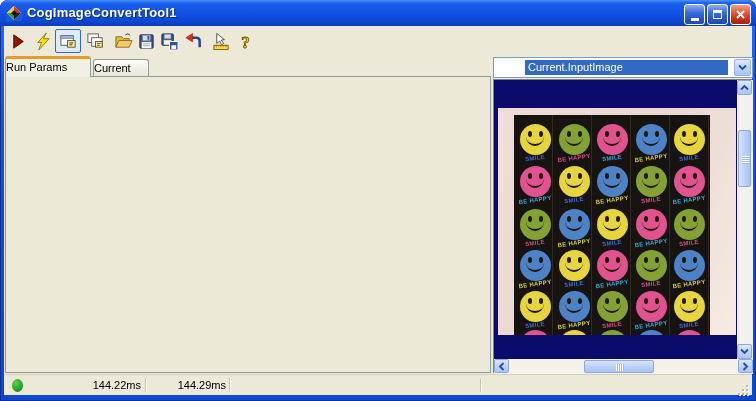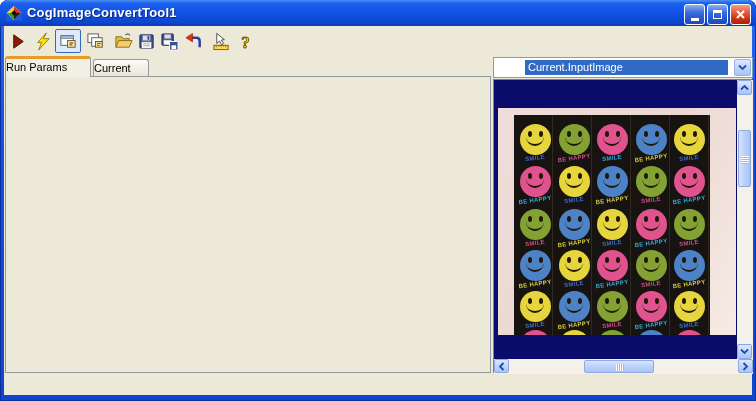--- a/index.html
+++ b/index.html
@@ -465,15 +465,31 @@
             <i></i>
           </div>
         <button class="sbtn" style="left:244px;top:0;width:15px;height:14px;">
           <svg viewBox="0 0 7 9">
               <path d="M1.5 1 L5 4.5 L1.5 8" stroke="#1f4bb8" stroke-width="1.8" fill="none"></path>
             </svg>
         </button>
       </div>
     </div>
 
+    <div class="statusbar">
+      <span class="status-dot"></span>
+      <span class="stime t1">144.22ms</span>
+      <span class="stime t2">144.29ms</span>
+      <span class="ssep" style="left:141px"></span>
+      <span class="ssep" style="left:225px"></span>
+      <span class="ssep" style="left:476px"></span>
+      <span class="grip">
+        <b style="right:0;bottom:0;left:8px;top:8px;"></b>
+        <b style="left:8px;top:4px;"></b>
+        <b style="left:8px;top:0;"></b>
+        <b style="left:4px;top:8px;"></b>
+        <b style="left:4px;top:4px;"></b>
+        <b style="left:0;top:8px;"></b>
+      </span>
+    </div>
 
   </div>
 </div>
 
 </body></html>

